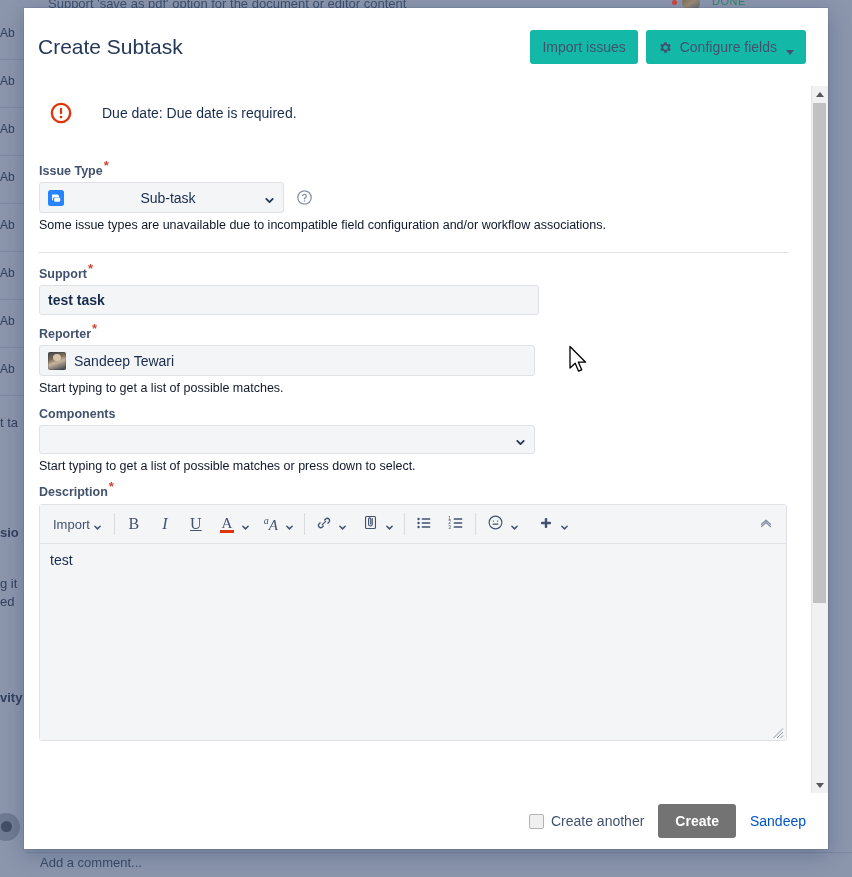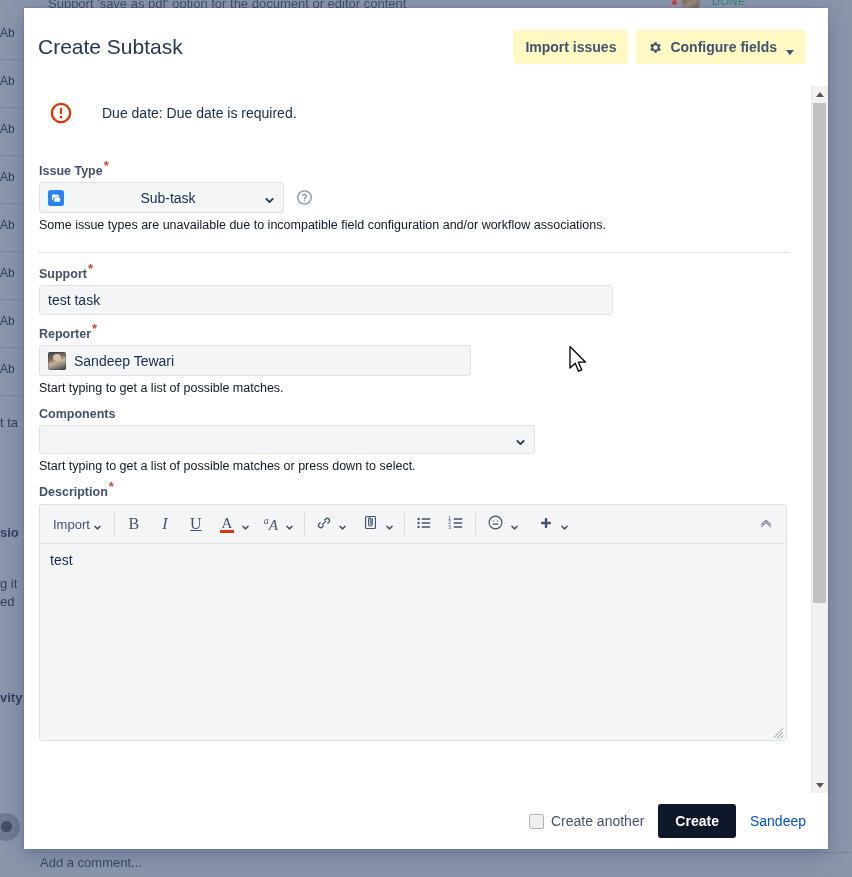--- a/index.html
+++ b/index.html
@@ -164,32 +164,31 @@
     padding-left: 0;
     flex: 1;
   }
   .header-actions {
     display: flex;
     align-items: center;
     gap: 8px;
   }
   .btn-subtle {
     border: none;
-    background: #fef9c3;
+    background: #14b8a6;
     color: #42526e;
     font-size: 14px;
     font-family: "Liberation Sans", sans-serif;
     border-radius: 3px;
     padding: 9px 12px;
     cursor: pointer;
     display: inline-flex;
     align-items: flex-end;
     gap: 7px;
     white-space: nowrap;
-    font-weight: bold;
   }
   .gear-icon {
     display: inline-block;
     width: 15px; height: 15px;
     color: #42526e;
   }
   .caret-down {
     display: inline-block;
     width: 0; height: 0;
     border-left: 4px solid transparent;
@@ -341,23 +340,23 @@
     color: #8993a4;
     cursor: pointer;
   }
 
   .divider {
     height: 1px;
     background: #e4e4e4;
     margin: 20px 0 0 0;
   }
 
-  #summary-input { width: 574px; }
+  #summary-input { width: 500px; font-weight: bold; }
   .reporter-field {
-    width: 432px;
+    width: 496px;
     height: 31px;
     background: #f4f5f7;
     border: 1px solid #dfe1e6;
     border-radius: 3px;
     display: flex;
     align-items: center;
     padding: 0 8px;
     box-sizing: border-box;
     cursor: text;
   }
@@ -483,21 +482,21 @@
     cursor: pointer;
   }
   .cb {
     width: 13px; height: 13px;
     border: 1px solid #b3b3b3;
     background: #f0f0f0;
     border-radius: 2px;
     display: inline-block;
   }
   .btn-primary {
-    background: #0f172a;
+    background: #737373;
     color: #fff;
     border: none;
     border-radius: 3px;
     font-family: "Liberation Sans", sans-serif;
     font-size: 14px;
     font-weight: bold;
     padding: 9px 17px;
     cursor: pointer;
   }
   .btn-link {

